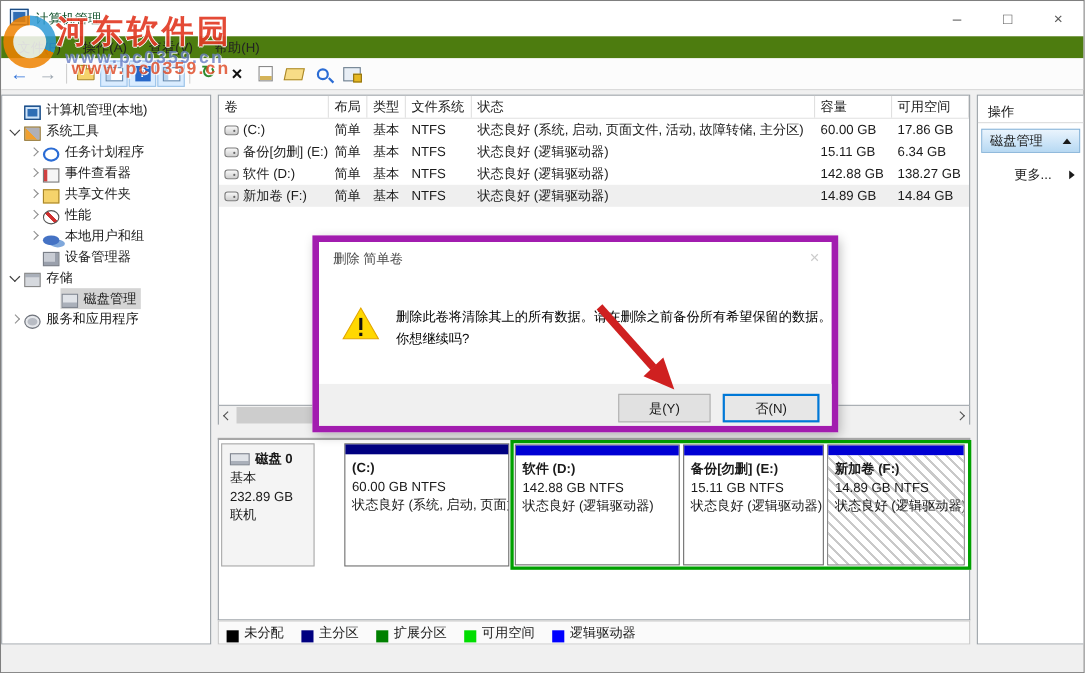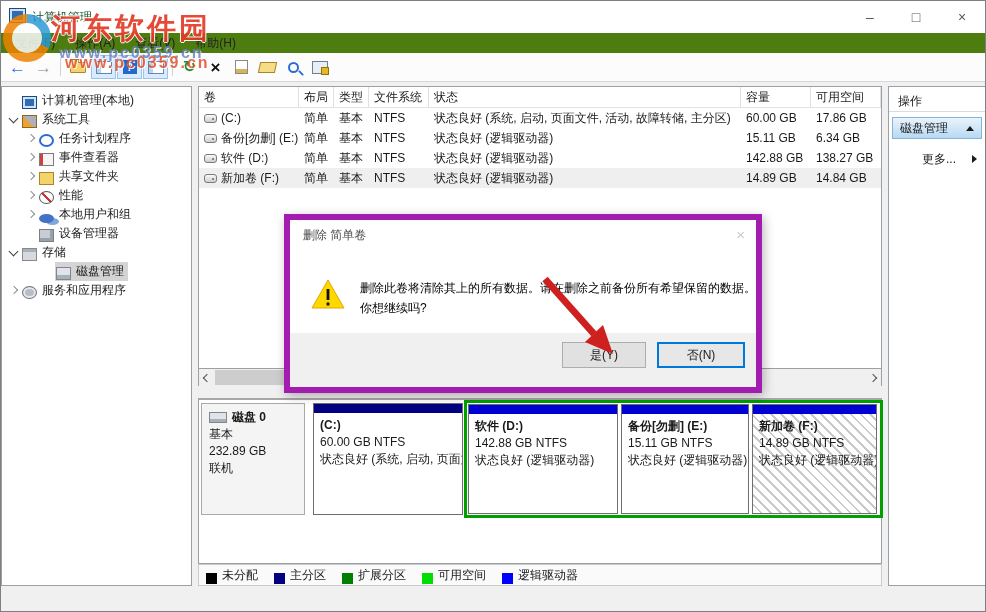--- a/index.html
+++ b/index.html
@@ -84,21 +84,21 @@
   
   .hscroll{position:absolute;left:0;top:283px;width:684px;height:17px;background:#f0f0f0;border-left:1px solid #9aa0a6;border-right:1px solid #9aa0a6}
   .hs-btn{position:absolute;top:0;width:16px;height:17px;display:flex;align-items:center;justify-content:center}
   .hs-left{left:0}.hs-right{right:0}
   .chev-l{width:6px;height:6px;border-left:1px solid #505050;border-bottom:1px solid #505050;transform:rotate(45deg)}
   .chev-r{width:6px;height:6px;border-right:1px solid #505050;border-top:1px solid #505050;transform:rotate(45deg)}
   .hs-thumb{position:absolute;left:16px;top:1px;width:352px;height:15px;background:#cdcdcd}
 
   
   .disk-pane{position:absolute;left:0;top:312px;width:684px;height:166px;background:#fff;border:1px solid #9aa0a6;border-top:2px solid #a7a7a7}
-  .disk-label{position:absolute;left:2px;top:3px;width:104px;height:112px;background:#f4f4f4;border:1px solid #a9a9a9;padding:5px 7px;line-height:17px}
+  .disk-label{position:absolute;left:2px;top:3px;width:85px;height:112px;background:#f4f4f4;border:1px solid #a9a9a9;padding:5px 7px;line-height:17px}
   .disk-label-title{display:flex;align-items:center;gap:5px;font-weight:bold}
   .disk-ic{width:18px;height:11px;background:#e0e3e8;border:1px solid #808690;box-shadow:inset 0 -3px 0 #aab0ba;flex:0 0 18px}
   .part{border:1px solid #6e6e6e;background:#fff;display:flex;flex-direction:column}
   .part-c{position:absolute;left:114px;top:3px;width:150px;height:112px}
   .ext-group{position:absolute;left:265px;top:0;width:419px;height:118px;border:3px solid #00a000;background:#fff;display:flex;gap:3px;padding:1px}
   .pbar{height:9px;flex:0 0 9px}
   .pbody{flex:1;padding:4px 6px;overflow:hidden;line-height:17px}
   .pname{font-weight:bold;white-space:nowrap}
   .pline{white-space:nowrap}
   .part.hatched .pbody{background:repeating-linear-gradient(45deg,#ffffff 0 5px,#c9c9c9 5px 7px)}
@@ -115,21 +115,21 @@
   .tri-up{width:0;height:0;border-left:4px solid transparent;border-right:4px solid transparent;border-bottom:5px solid #1a1a1a}
   .more-row{height:24px;display:flex;align-items:center;justify-content:flex-end;gap:16px;padding:0 8px;margin-top:8px}
   .tri-right{width:0;height:0;border-top:4px solid transparent;border-bottom:4px solid transparent;border-left:5px solid #1a1a1a}
 
   
   .dialog{position:absolute;left:283px;top:213px;width:478px;height:179px;background:#fff;border:6px solid #a21caf;box-shadow:2px 3px 10px rgba(0,0,0,.28);z-index:100}
   .dlg-title{height:30px;display:flex;align-items:center;padding:0 13px;color:#4a4a4a}
   .dlg-close{position:absolute;right:11px;top:7px;color:#cbcbcb;font-size:15px;line-height:1}
   .dlg-warning{position:absolute;left:20px;top:58px}
   .dlg-msg{position:absolute;left:70px;top:58px;width:398px;line-height:20px;color:#000}
-  .dlg-footer{position:absolute;left:0;bottom:0;width:100%;height:54px;background:#f0f0f0;display:flex;justify-content:flex-end;gap:11px;padding:9px 11px 0}
+  .dlg-footer{position:absolute;left:0;bottom:0;width:100%;height:38px;background:#f0f0f0;display:flex;justify-content:flex-end;gap:11px;padding:9px 11px 0}
   .btn{height:26px;background:#e1e1e1;border:1px solid #adadad;text-align:center;line-height:24px;font-size:12px}
   .btn-yes{width:84px}
   .btn-no{width:88px;border:2px solid #0078d7;background:#e7e7e7;line-height:22px}
 
   .arrow-overlay{position:absolute;left:536px;top:272px;width:92px;height:92px;z-index:120;pointer-events:none}
   .bottom-strip{position:absolute;left:0;top:585px;width:100%;height:27px;background:#f0f0f0}
 </style>
 </head>
 <body>
 

